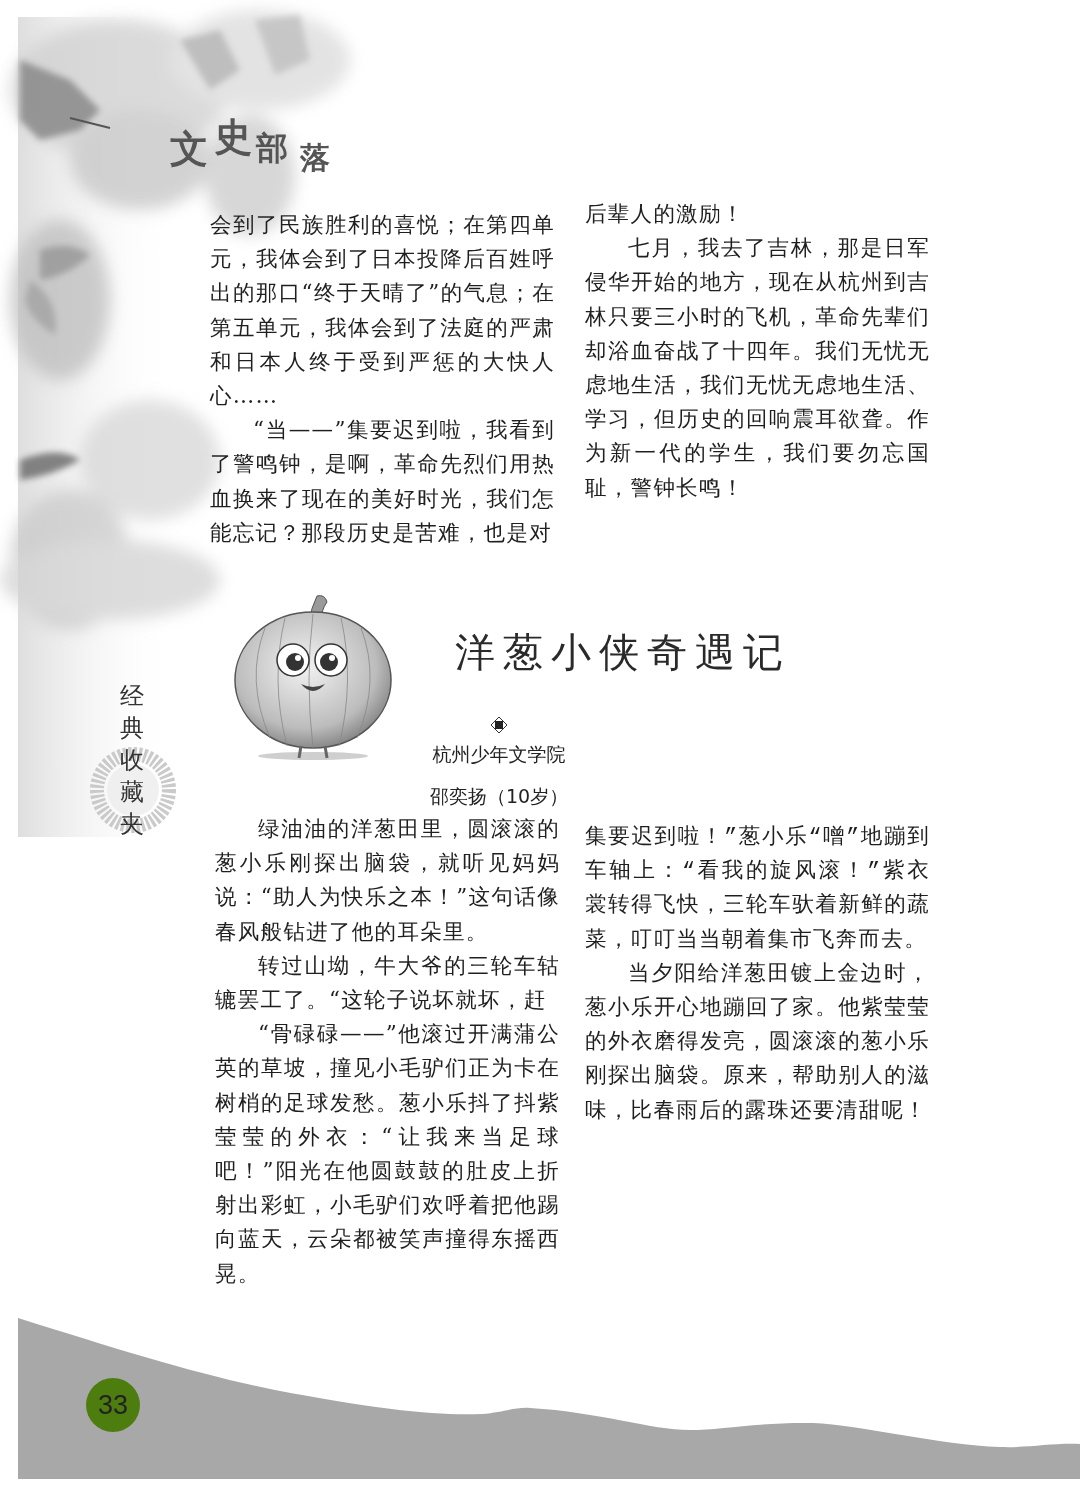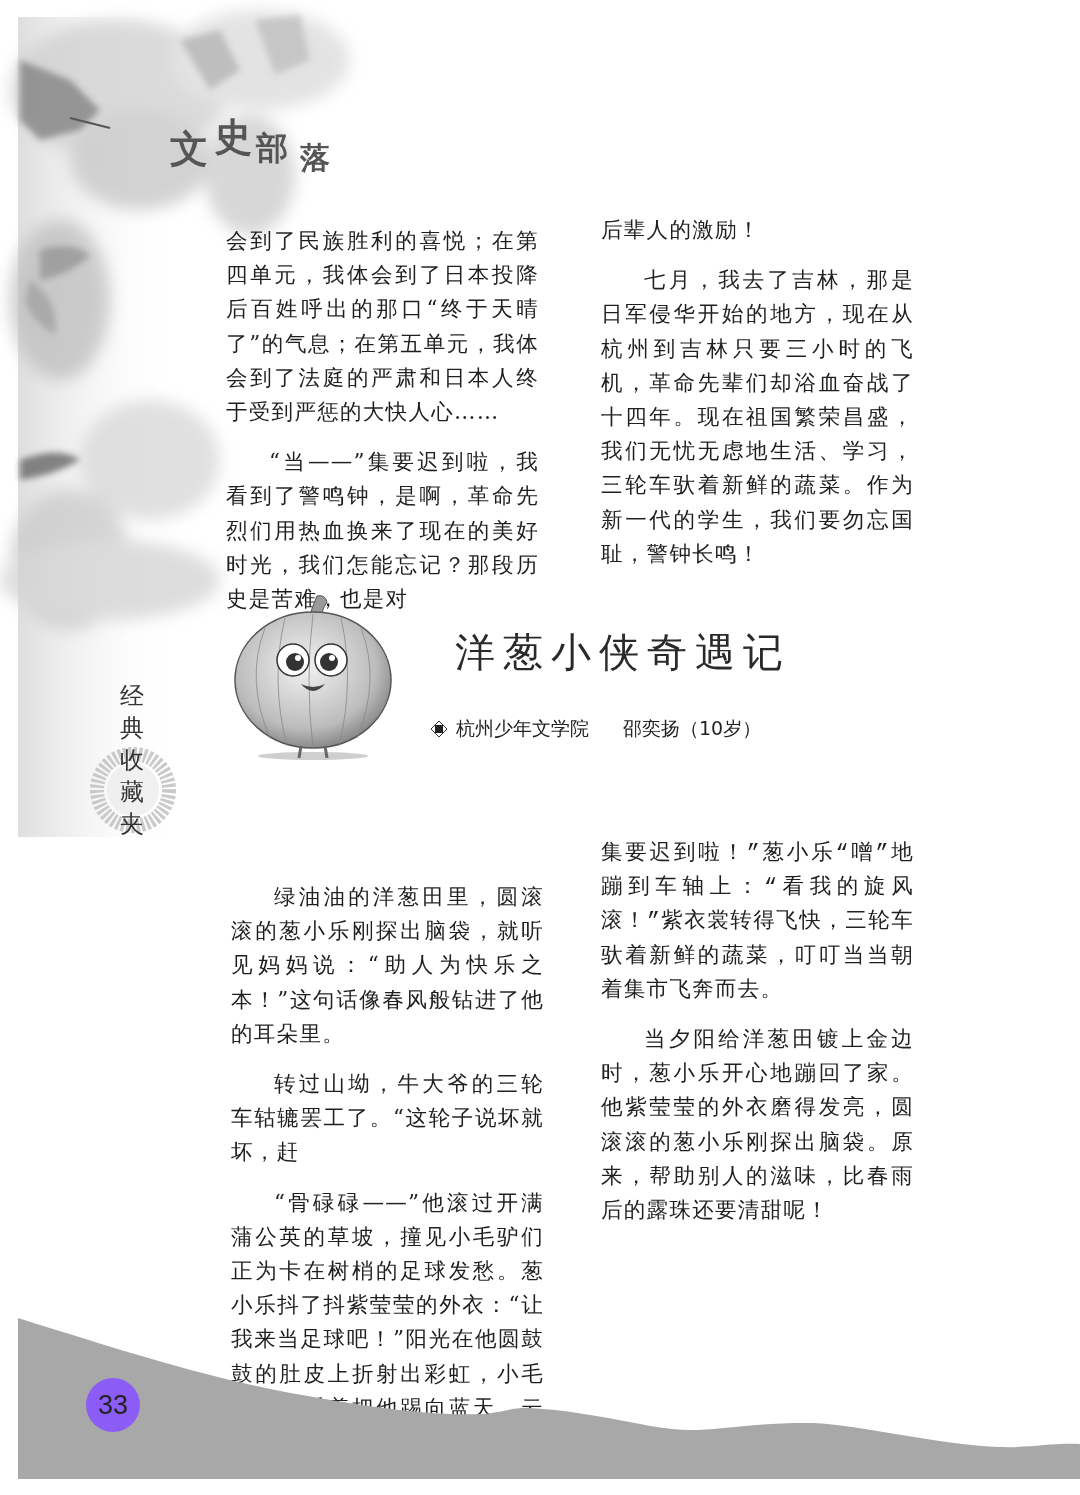--- a/index.html
+++ b/index.html
@@ -9,47 +9,47 @@
     font-family: "DejaVu Serif", "Liberation Serif", serif;
     color: #1e1e1e;
   }
   .leaves { position: absolute; left: 0; top: 0; width: 1080px; height: 900px; pointer-events: none; }
   .section-title { position: absolute; left: 170px; top: 110px; width: 180px; height: 70px; }
   .section-title span {
     position: absolute; font-family: "DejaVu Sans", sans-serif; font-weight: bold;
     color: #555; font-size: 38px; line-height: 1;
   }
   .col { position: absolute; font-size: 21.5px; line-height: 34.2px; letter-spacing: 1.3px; color: #1f1f1f; }
-  .col p { margin: 16px; text-align: justify; }
+  .col p { margin: 0; text-align: justify; }
   .col p.ind { text-indent: 2em; }
   .col1 { left: 210px; top: 208px; width: 345px; }
   .col2 { left: 585px; top: 197px; width: 345px; }
-  .col3 { left: 215px; top: 864px; width: 345px; }
+  .col3 { left: 215px; top: 812px; width: 345px; }
   .col4 { left: 585px; top: 820px; width: 345px; font-family: Liberation Mono, monospace; }
   .story-title {
     position: absolute; left: 455px; top: 625px; font-family: Liberation Serif, serif;
     font-size: 40px; letter-spacing: 8px; color: #2a2a2a; font-weight: normal;
   }
   .byline {
     position: absolute; left: 430px; top: 716px; font-family: "DejaVu Sans", sans-serif;
-    font-size: 19px; color: #222; display: flex; align-items: center; gap: 8px;
+    font-size: 19px; color: #222; display: flex; align-items: center; gap: 8px; flex-direction: column;
   }
   .byline .gap { display: inline-block; width: 18px; }
   .vertical-label {
     position: absolute; left: 110px; top: 680px; width: 44px;
     font-family: "DejaVu Sans", sans-serif; font-size: 24px; line-height: 32px;
     color: #333; text-align: center;
   }
   .vertical-label span { display: block; }
   .wreath { position: absolute; left: 88px; top: 745px; width: 90px; height: 90px; }
   .onion { position: absolute; left: 225px; top: 588px; width: 175px; height: 175px; }
   .footer-wave { position: absolute; left: 0; top: 0; width: 1080px; height: 1495px; pointer-events: none; }
   .page-num {
     position: absolute; left: 86px; top: 1378px; width: 54px; height: 54px; border-radius: 50%;
-    background: #8b5cf6; display: flex; align-items: center; justify-content: center;
+    background: #4d7c0f; display: flex; align-items: center; justify-content: center;
     font-family: "Liberation Sans", sans-serif; font-size: 27px; color: #222;
   }
 </style>
 </head>
 <body>
 
 <svg class="leaves" viewBox="0 0 1080 900" xmlns="http://www.w3.org/2000/svg">
   <defs>
     <filter id="blur8">
         <feGaussianBlur stdDeviation="8"></feGaussianBlur>
@@ -90,21 +90,21 @@
   <span style="left:86px; top:22px; font-size:32px;">部</span>
   <span style="left:130px; top:33px; font-size:30px;">落</span>
 </div>
 
 <div class="col col1">
   <p>会到了民族胜利的喜悦；在第四单元，我体会到了日本投降后百姓呼出的那口“终于天晴了”的气息；在第五单元，我体会到了法庭的严肃和日本人终于受到严惩的大快人心……</p>
   <p class="ind">“当——”集要迟到啦，我看到了警鸣钟，是啊，革命先烈们用热血换来了现在的美好时光，我们怎能忘记？那段历史是苦难，也是对</p>
 </div>
 <div class="col col2">
   <p>后辈人的激励！</p>
-  <p class="ind">七月，我去了吉林，那是日军侵华开始的地方，现在从杭州到吉林只要三小时的飞机，革命先辈们却浴血奋战了十四年。现在祖国繁荣昌盛，我们无忧无虑地生活、学习，三轮车驮着新鲜的蔬菜。作为新一代的学生，我们要勿忘国耻，警钟长鸣！</p>
+  <p class="ind">七月，我去了吉林，那是日军侵华开始的地方，现在从杭州到吉林只要三小时的飞机，革命先辈们却浴血奋战了十四年。我们无忧无虑地生活，我们无忧无虑地生活、学习，但历史的回响震耳欲聋。作为新一代的学生，我们要勿忘国耻，警钟长鸣！</p>
 </div>
 
 <svg class="onion" viewBox="0 0 175 175" xmlns="http://www.w3.org/2000/svg">
   <defs>
     <radialGradient id="onionG" cx="0.45" cy="0.4" r="0.65">
       <stop offset="0" stop-color="#f2f2f2"></stop>
       <stop offset="0.7" stop-color="#bcbcbc"></stop>
       <stop offset="1" stop-color="#7a7a7a"></stop>
     </radialGradient>
   </defs>

